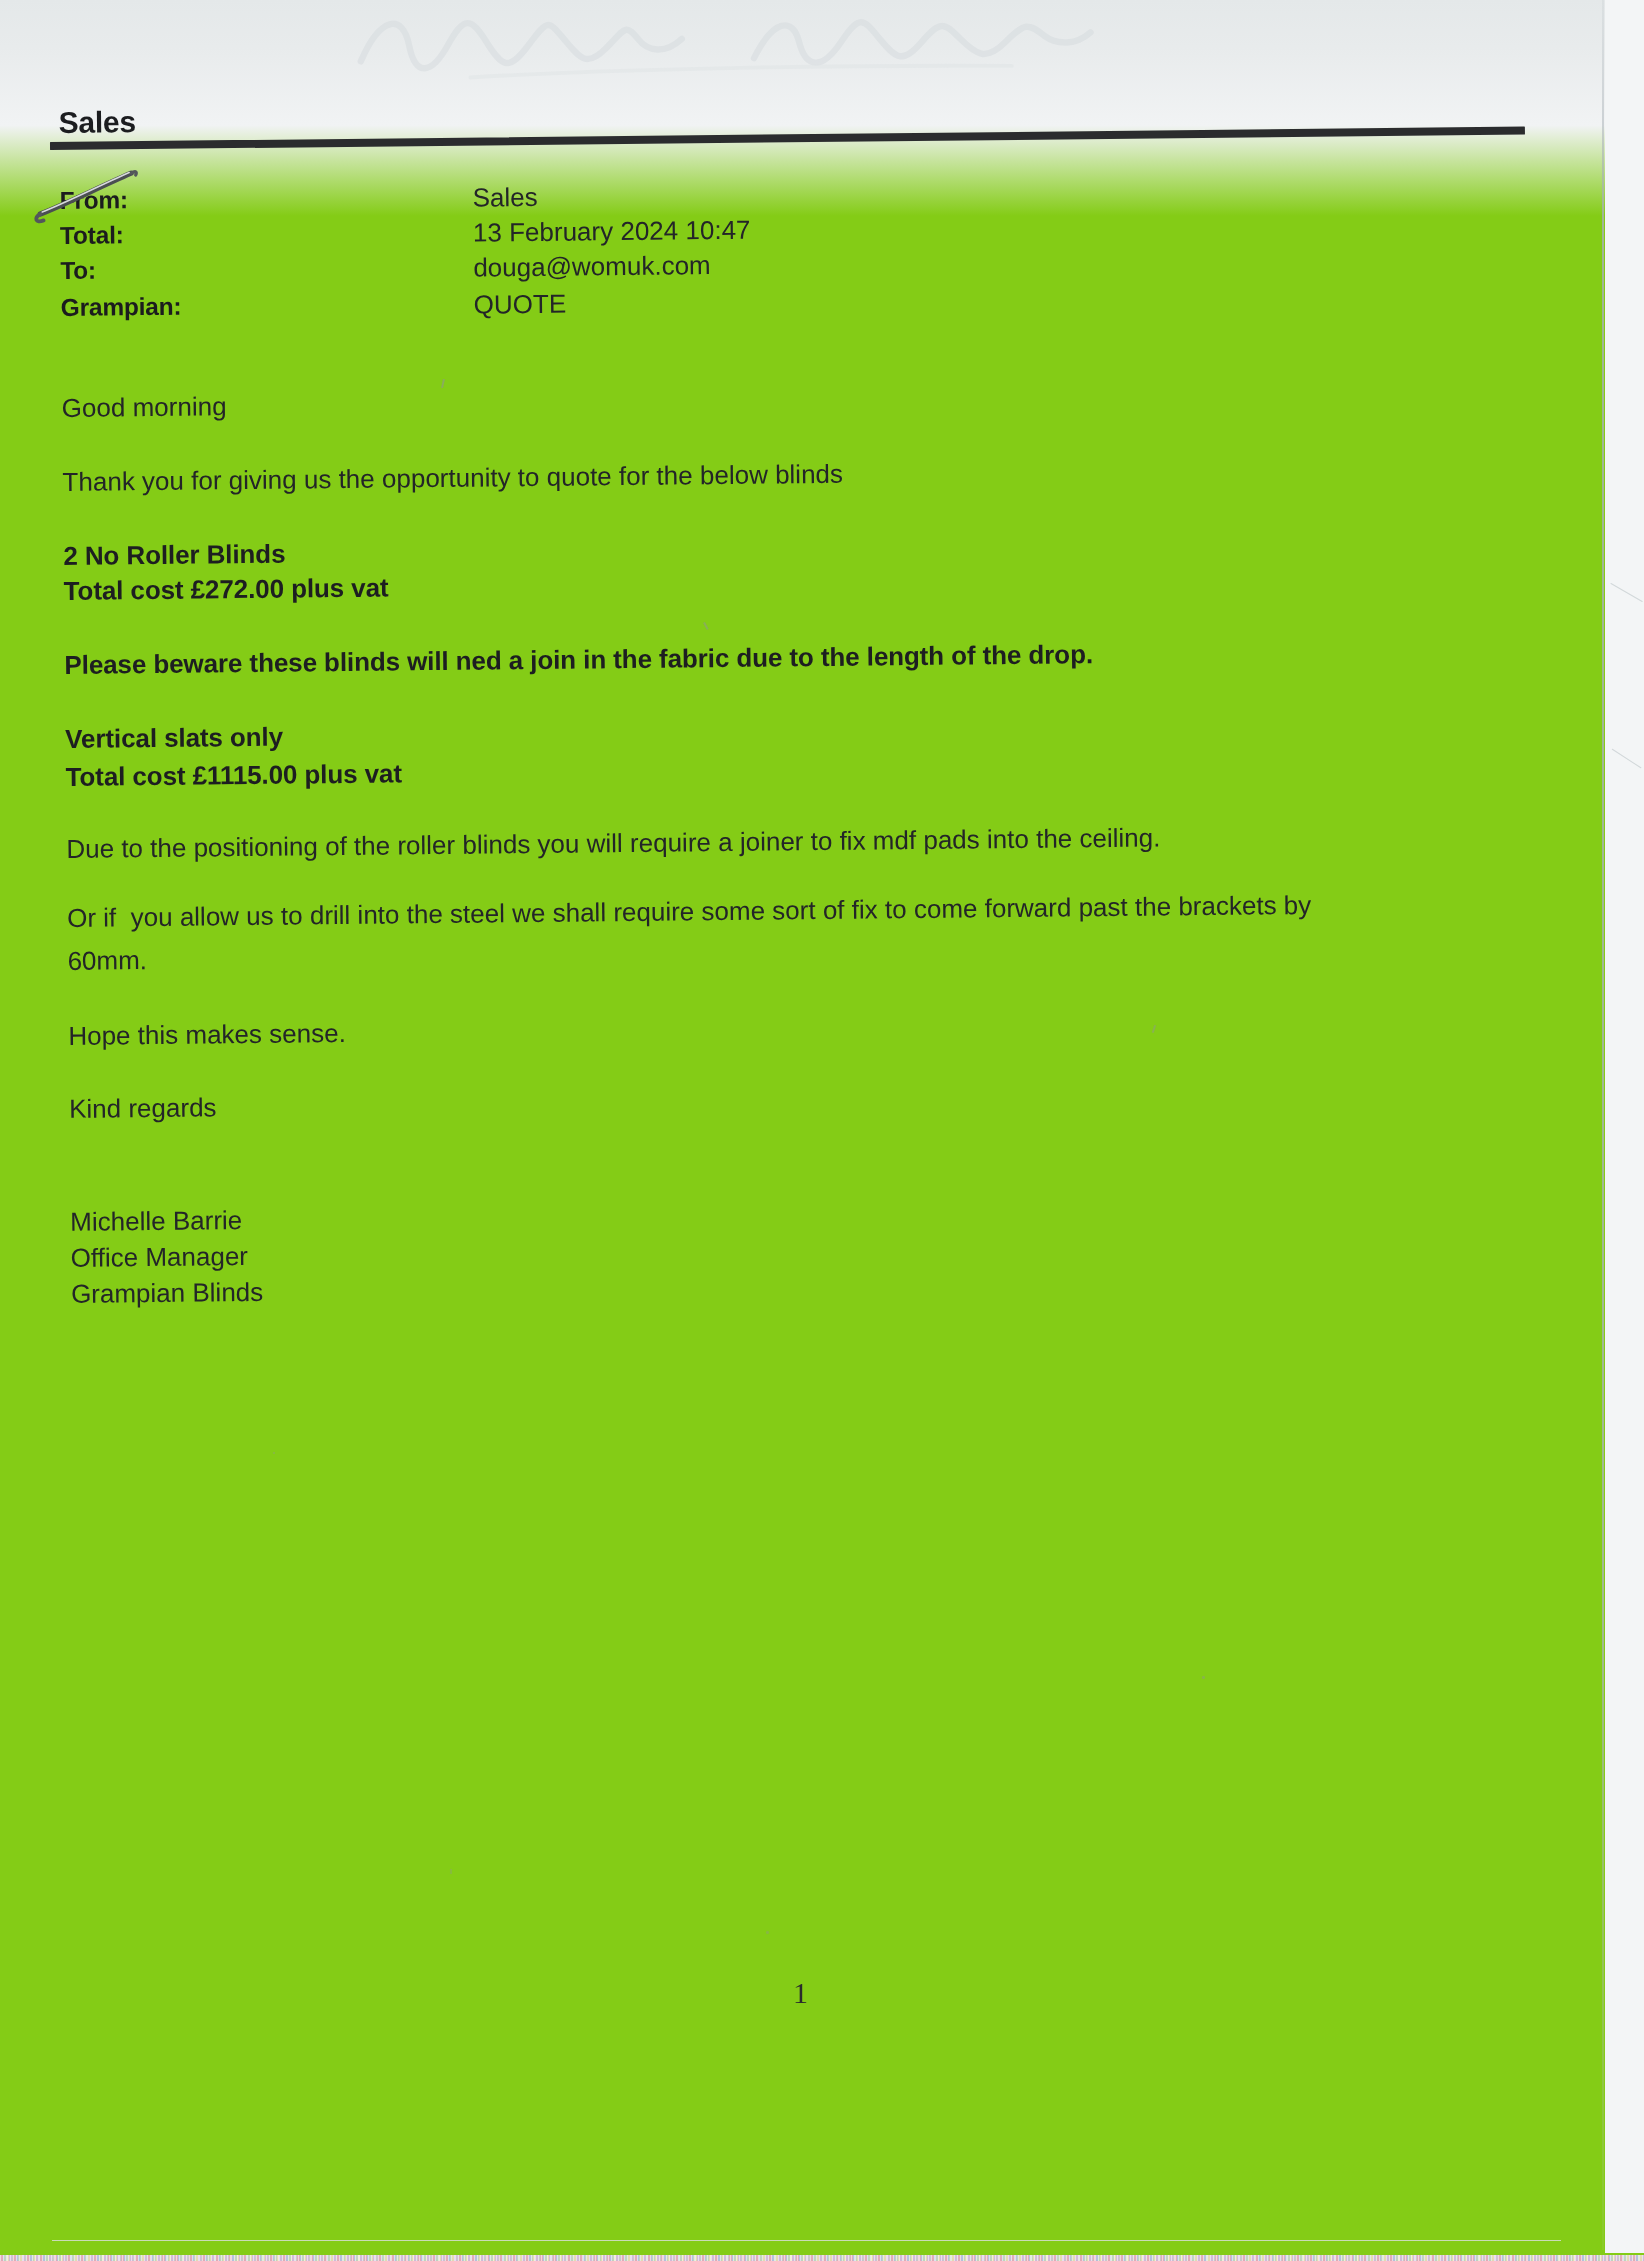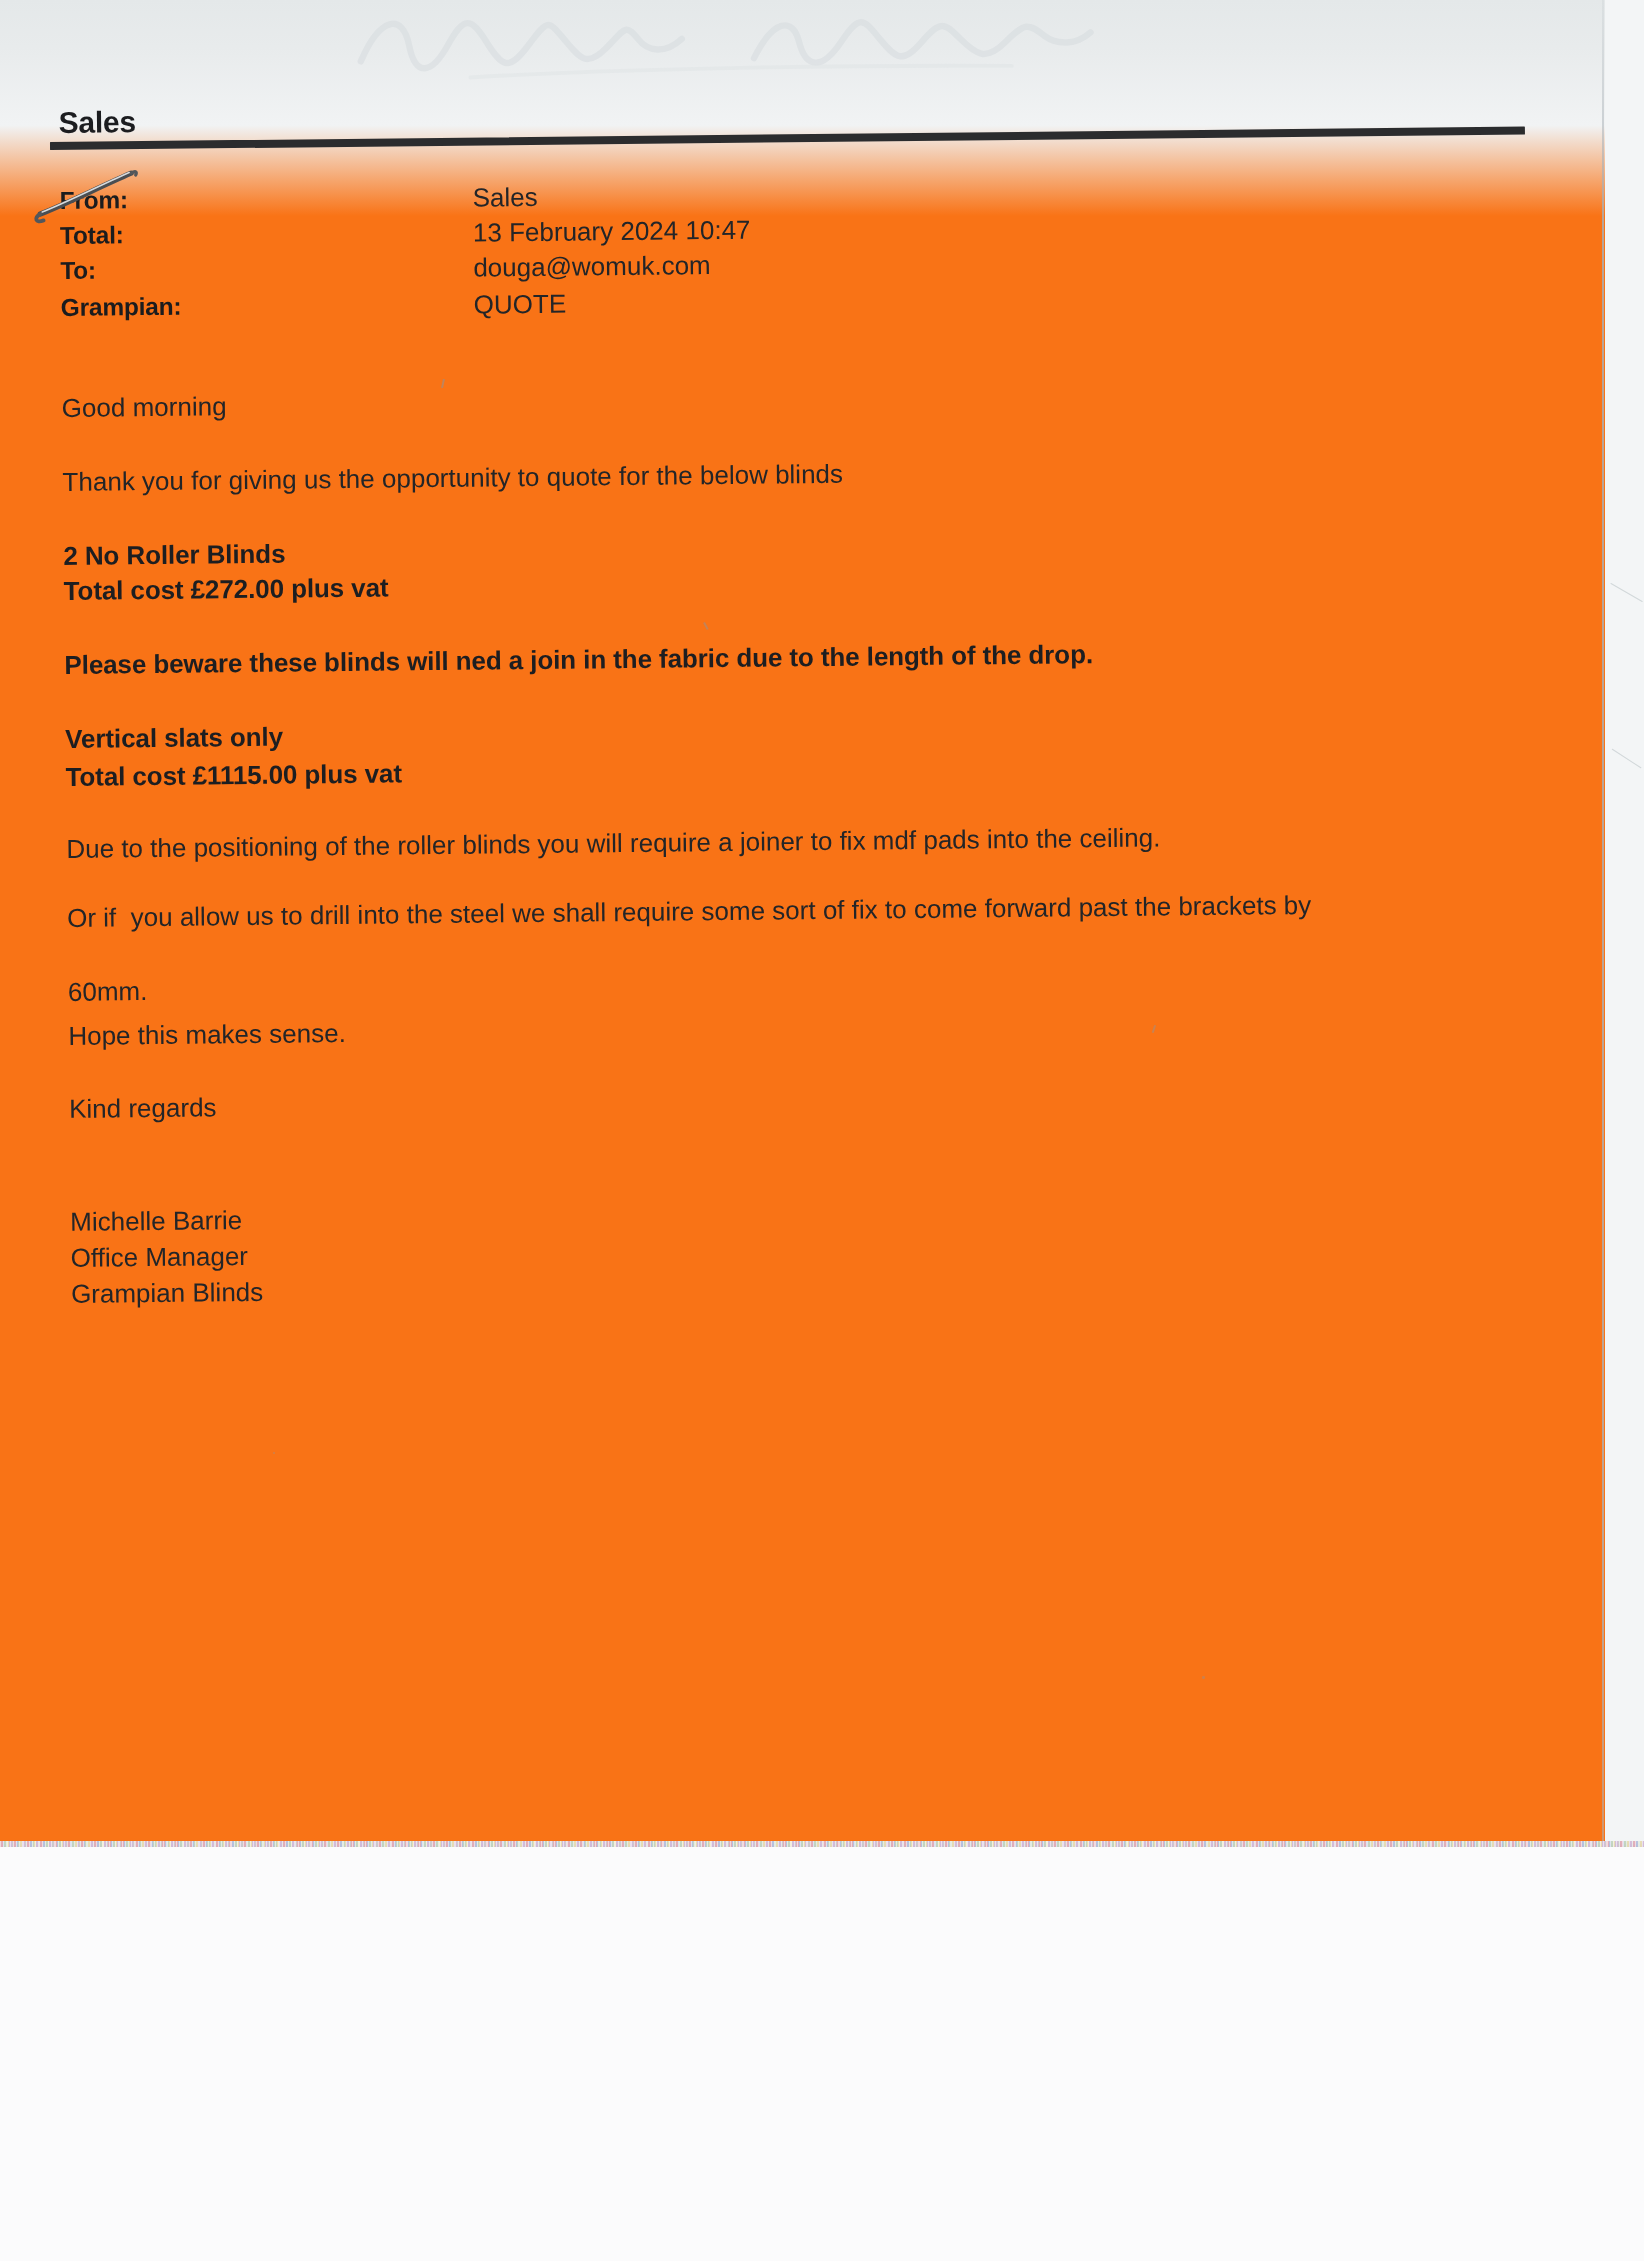--- a/index.html
+++ b/index.html
@@ -1,18 +1,18 @@
 <!DOCTYPE html>
 <html style="font-size:10.3px"><head>
 <meta charset="utf-8">
 <style>
   html,body{margin:0;padding:0;background:#fbfbfc;}
   .page{
-    position:relative;width:1644px;height:1847px;overflow:hidden;
-    background:#f97316;
+    position:relative;width:1644px;height:2261px;overflow:hidden;
+    background:#84cc16;
     font-family:"Liberation Sans",sans-serif;
     color:#232528;
   }
   
   .top-shade{position:absolute;left:0;top:0;width:1644px;height:216px;
     background:linear-gradient(180deg,#e4e8e9 0%,#e8ebec 22%,#f1f3f4 58%,rgba(251,251,252,0) 100%);}
   .edge-zone{position:absolute;left:1605px;top:0;width:39px;height:2253px;background:#f3f5f6;}
   .edge-line{position:absolute;left:1602px;top:0;width:1.9px;height:2250px;
     background:linear-gradient(180deg,rgba(182,190,195,.2) 0%,rgba(168,176,182,.8) 10%,rgba(172,180,186,.75) 72%,rgba(190,197,201,.1) 100%);}
   .scratch{position:absolute;height:1.3px;background:#d2d8da;border-radius:1.3px;}
@@ -97,21 +97,21 @@
 
     <p class="bl" style="top:395px">Good morning</p>
     <p class="bl" style="top:469px">Thank you for giving us the opportunity to quote for the below blinds</p>
     <p class="bl b" style="top:543px">2 No Roller Blinds</p>
     <p class="bl b" style="top:578px">Total cost £272.00 plus vat</p>
     <p class="bl b" style="top:652px">Please beware these blinds will ned a join in the fabric due to the length of the drop.</p>
     <p class="bl b" style="top:726px">Vertical slats only</p>
     <p class="bl b" style="top:764px">Total cost £1115.00 plus vat</p>
     <p class="bl" style="top:836px">Due to the positioning of the roller blinds you will require a joiner to fix mdf pads into the ceiling.</p>
     <p class="bl" style="top:905px">Or if  you allow us to drill into the steel we shall require some sort of fix to come forward past the brackets by</p>
-    <p class="bl" style="top:979px">60mm.</p>
+    <p class="bl" style="top:948px">60mm.</p>
     <p class="bl" style="top:1023px">Hope this makes sense.</p>
     <p class="bl" style="top:1096px">Kind regards</p>
 
     <p class="bl" style="top:1209px">Michelle Barrie</p>
     <p class="bl" style="top:1245px">Office Manager</p>
     <p class="bl" style="top:1281px">Grampian Blinds</p>
   </div>
 
   <div class="page-num">1</div>
 

